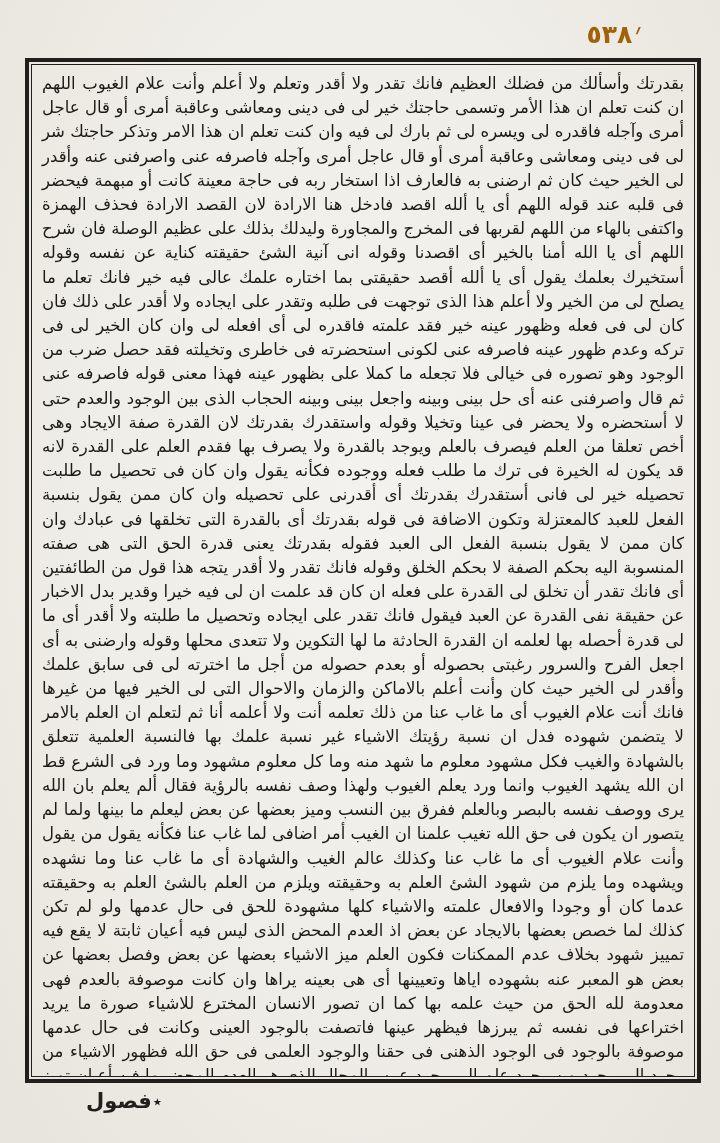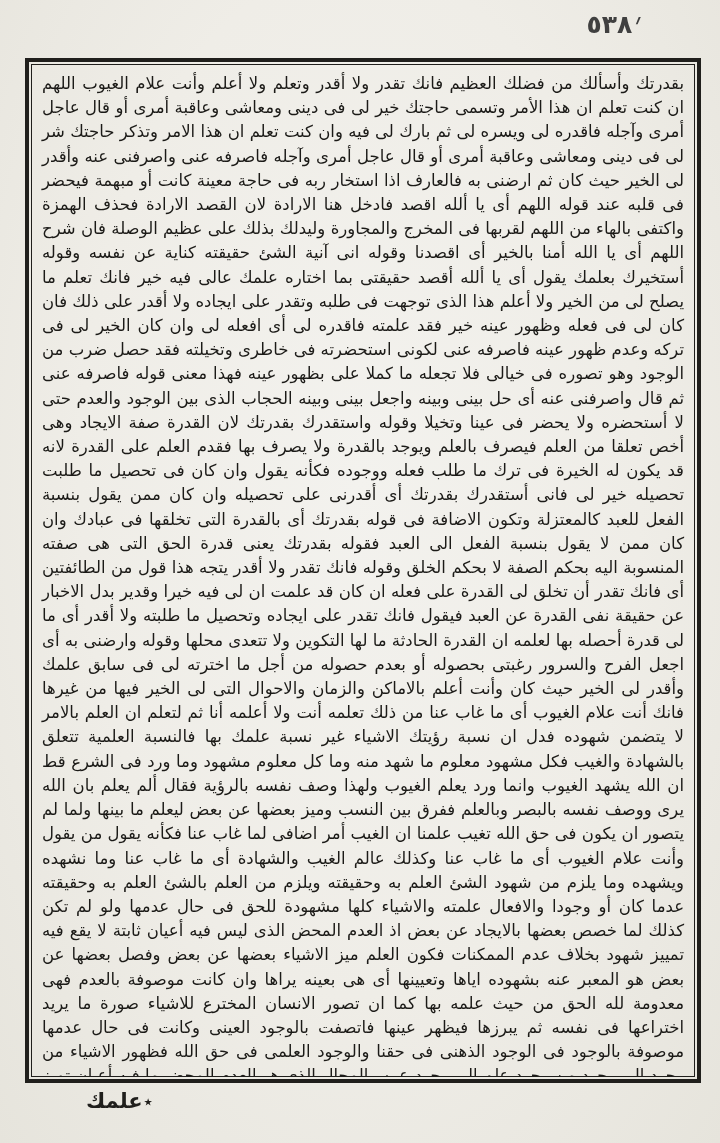--- a/index.html
+++ b/index.html
@@ -14,25 +14,25 @@
     font-family: "DejaVu Sans", sans-serif;
     background: #edebe5;
   }
   .scan-bg {
     position: absolute;
     inset: 0;
     background: radial-gradient(ellipse at 50% 42%, #f3f2ee 0%, #efede7 55%, #e6e4dc 100%);
   }
   .page-number {
     position: absolute;
-    top: 10px;
+    top: 20px;
     right: 78px;
     font-size: 25px;
     font-weight: bold;
-    color: #404040;
+    color: #a16207;
     direction: rtl;
     letter-spacing: 1px;
   }
   .page-number .tick {
     font-size: 13px;
     vertical-align: super;
     margin-left: 2px;
   }
   .frame {
     position: absolute;
@@ -89,14 +89,14 @@
 </div>
 
 <div class="frame">
   <div class="frame-inner">
     <div class="body-text">بقدرتك وأسألك من فضلك العظيم فانك تقدر ولا أقدر وتعلم ولا أعلم وأنت علام الغيوب اللهم ان كنت تعلم ان هذا الأمر وتسمى حاجتك خير لى فى دينى ومعاشى وعاقبة أمرى أو قال عاجل أمرى وآجله فاقدره لى ويسره لى ثم بارك لى فيه وان كنت تعلم ان هذا الامر وتذكر حاجتك شر لى فى دينى ومعاشى وعاقبة أمرى أو قال عاجل أمرى وآجله فاصرفه عنى واصرفنى عنه وأقدر لى الخير حيث كان ثم ارضنى به فالعارف اذا استخار ربه فى حاجة معينة كانت أو مبهمة فيحضر فى قلبه عند قوله اللهم أى يا ألله اقصد فادخل هنا الارادة لان القصد الارادة فحذف الهمزة واكتفى بالهاء من اللهم لقربها فى المخرج والمجاورة وليدلك بذلك على عظيم الوصلة فان شرح اللهم أى يا الله أمنا بالخير أى اقصدنا وقوله انى آنية الشئ حقيقته كناية عن نفسه وقوله أستخيرك بعلمك يقول أى يا ألله أقصد حقيقتى بما اختاره علمك عالى فيه خير فانك تعلم ما يصلح لى من الخير ولا أعلم هذا الذى توجهت فى طلبه وتقدر على ايجاده ولا أقدر على ذلك فان كان لى فى فعله وظهور عينه خير فقد علمته فاقدره لى أى افعله لى وان كان الخير لى فى تركه وعدم ظهور عينه فاصرفه عنى لكونى استحضرته فى خاطرى وتخيلته فقد حصل ضرب من الوجود وهو تصوره فى خيالى فلا تجعله ما كملا على بظهور عينه فهذا معنى قوله فاصرفه عنى ثم قال واصرفنى عنه أى حل بينى وبينه واجعل بينى وبينه الحجاب الذى بين الوجود والعدم حتى لا أستحضره ولا يحضر فى عينا وتخيلا وقوله واستقدرك بقدرتك لان القدرة صفة الايجاد وهى أخص تعلقا من العلم فيصرف بالعلم ويوجد بالقدرة ولا يصرف بها فقدم العلم على القدرة لانه قد يكون له الخيرة فى ترك ما طلب فعله ووجوده فكأنه يقول وان كان فى تحصيل ما طلبت تحصيله خير لى فانى أستقدرك بقدرتك أى أقدرنى على تحصيله وان كان ممن يقول بنسبة الفعل للعبد كالمعتزلة وتكون الاضافة فى قوله بقدرتك أى بالقدرة التى تخلقها فى عبادك وان كان ممن لا يقول بنسبة الفعل الى العبد فقوله بقدرتك يعنى قدرة الحق التى هى صفته المنسوبة اليه بحكم الصفة لا بحكم الخلق وقوله فانك تقدر ولا أقدر يتجه هذا قول من الطائفتين أى فانك تقدر أن تخلق لى القدرة على فعله ان كان قد علمت ان لى فيه خيرا وقدير بدل الاخبار عن حقيقة نفى القدرة عن العبد فيقول فانك تقدر على ايجاده وتحصيل ما طلبته ولا أقدر أى ما لى قدرة أحصله بها لعلمه ان القدرة الحادثة ما لها التكوين ولا تتعدى محلها وقوله وارضنى به أى اجعل الفرح والسرور رغبتى بحصوله أو بعدم حصوله من أجل ما اخترته لى فى سابق علمك وأقدر لى الخير حيث كان وأنت أعلم بالاماكن والزمان والاحوال التى لى الخير فيها من غيرها فانك أنت علام الغيوب أى ما غاب عنا من ذلك تعلمه أنت ولا أعلمه أنا ثم لتعلم ان العلم بالامر لا يتضمن شهوده فدل ان نسبة رؤيتك الاشياء غير نسبة علمك بها فالنسبة العلمية تتعلق بالشهادة والغيب فكل مشهود معلوم ما شهد منه وما كل معلوم مشهود وما ورد فى الشرع قط ان الله يشهد الغيوب وانما ورد يعلم الغيوب ولهذا وصف نفسه بالرؤية فقال ألم يعلم بان الله يرى ووصف نفسه بالبصر وبالعلم ففرق بين النسب وميز بعضها عن بعض ليعلم ما بينها ولما لم يتصور ان يكون فى حق الله تغيب علمنا ان الغيب أمر اضافى لما غاب عنا فكأنه يقول من يقول وأنت علام الغيوب أى ما غاب عنا وكذلك عالم الغيب والشهادة أى ما غاب عنا وما نشهده ويشهده وما يلزم من شهود الشئ العلم به وحقيقته ويلزم من العلم بالشئ العلم به وحقيقته عدما كان أو وجودا والافعال علمته والاشياء كلها مشهودة للحق فى حال عدمها ولو لم تكن كذلك لما خصص بعضها بالايجاد عن بعض اذ العدم المحض الذى ليس فيه أعيان ثابتة لا يقع فيه تمييز شهود بخلاف عدم الممكنات فكون العلم ميز الاشياء بعضها عن بعض وفصل بعضها عن بعض هو المعبر عنه بشهوده اياها وتعيينها أى هى بعينه يراها وان كانت موصوفة بالعدم فهى معدومة لله الحق من حيث علمه بها كما ان تصور الانسان المخترع للاشياء صورة ما يريد اختراعها فى نفسه ثم يبرزها فيظهر عينها فاتصفت بالوجود العينى وكانت فى حال عدمها موصوفة بالوجود فى الوجود الذهنى فى حقنا والوجود العلمى فى حق الله فظهور الاشياء من وجود الى وجود من وجود علم الى وجود عين والمحال الذى هو العدم المحض ما فيه أعيان تميز فهذا معنى بعض ما يتضمنه دعاء الاستخارة وأما قوله ويسره لى يريد الاسباب التى هى علامات ودلائل على تحصيل المطلوب</div>
   </div>
 </div>
 
 <div class="catchword">
   <span class="ornament">٭</span>
-  <span>علمك</span>
+  <span>فصول</span>
 </div>
 
 </body></html>

